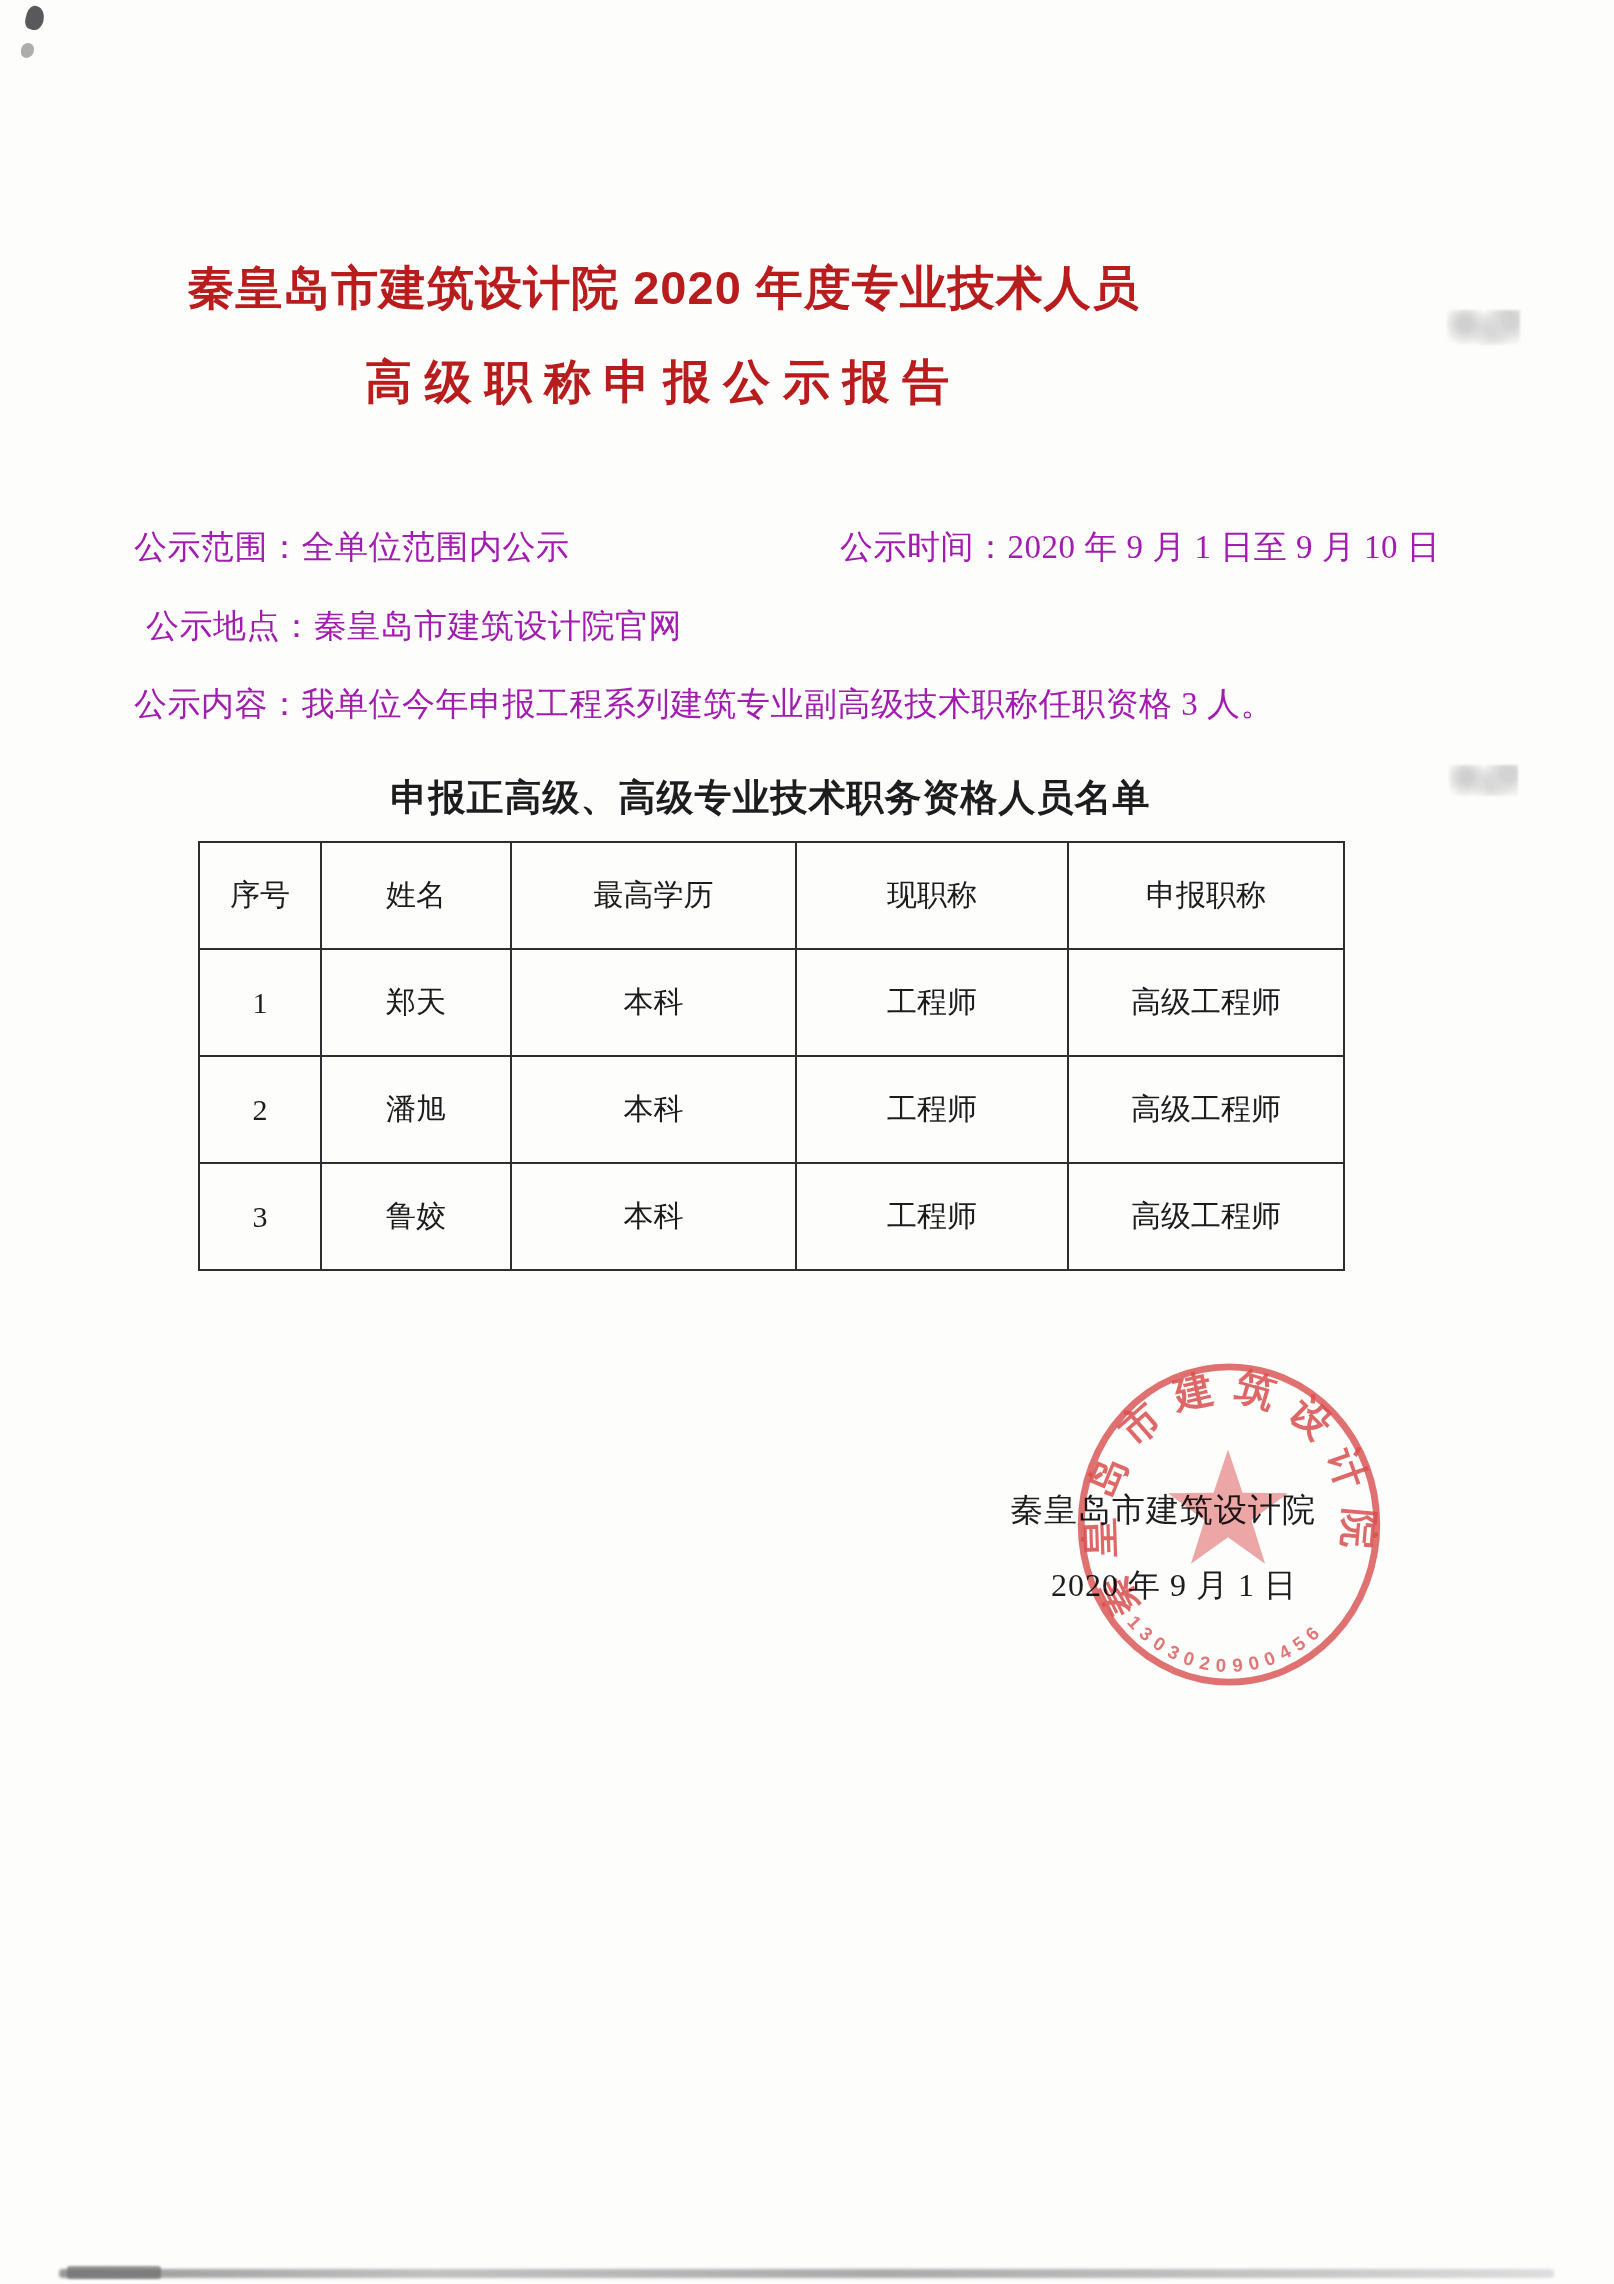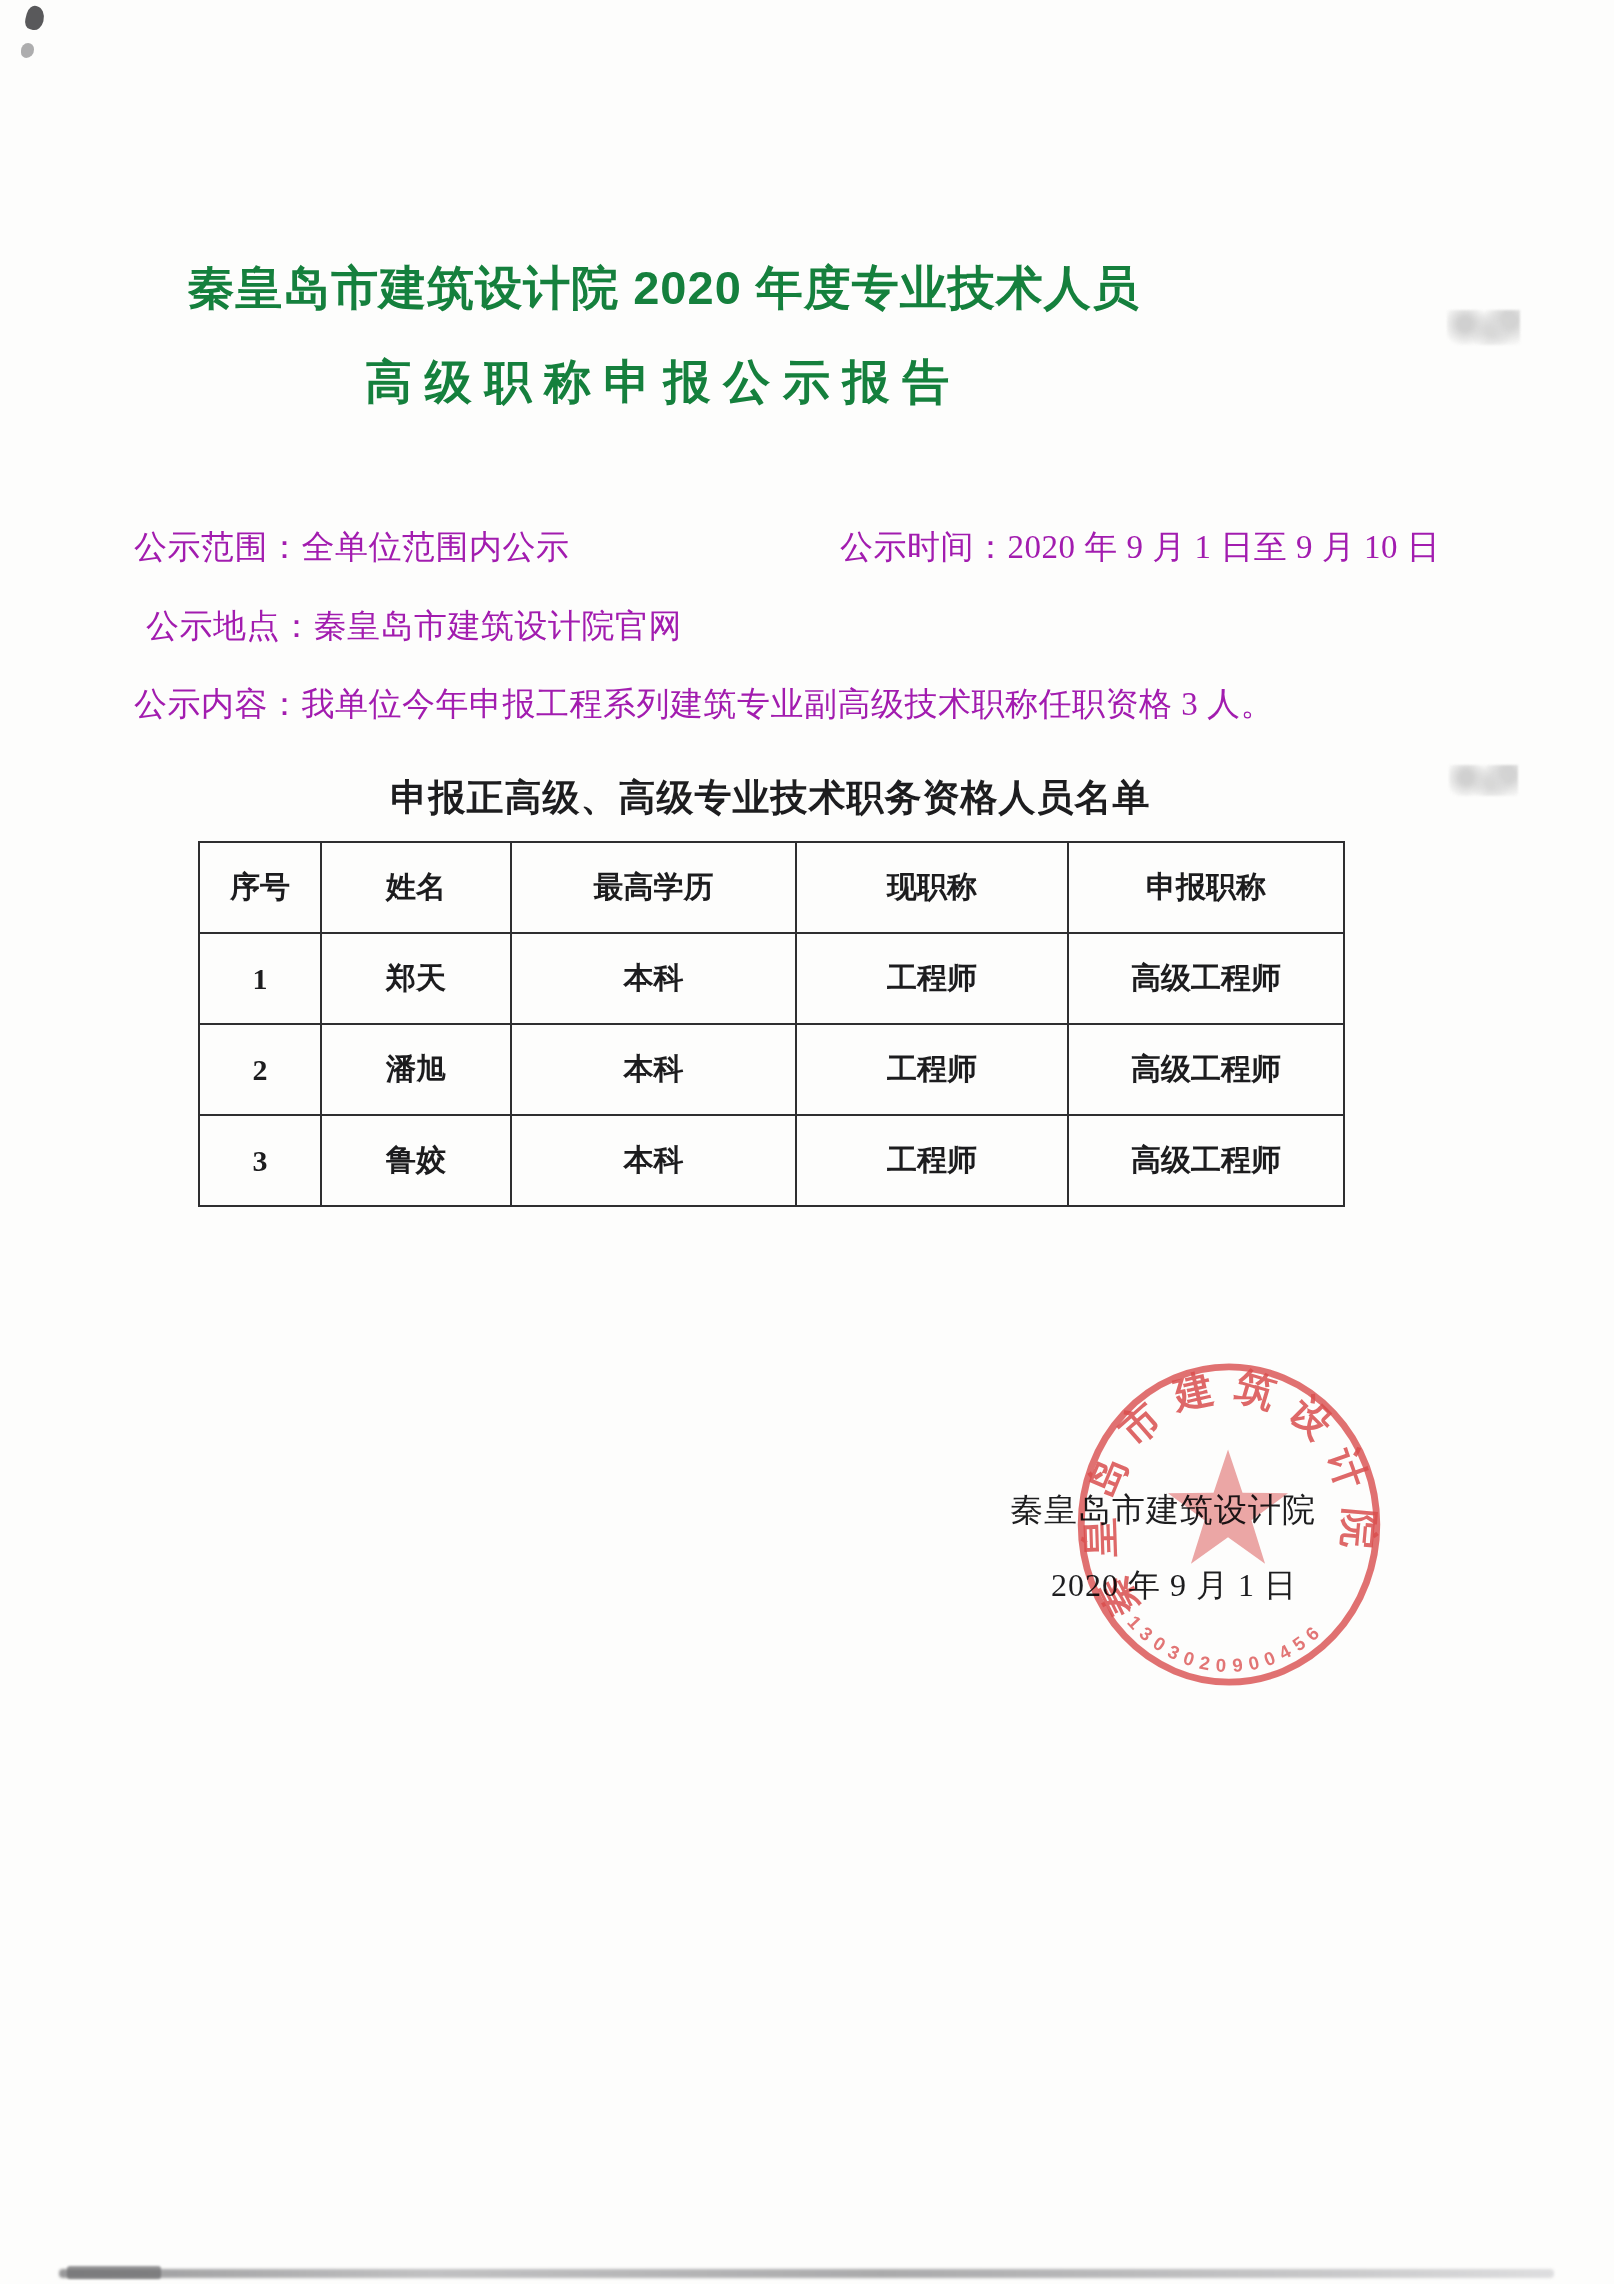--- a/index.html
+++ b/index.html
@@ -13,21 +13,21 @@
   }
   .abs { position:absolute; }
 
   
   .doc-title {
     left:108px; width:1111px;
     text-align:center;
     font-family:"Liberation Sans", sans-serif;
     font-weight:700;
     font-size:47px;
-    color:#15803d;
+    color:#b91c1c;
     white-space:nowrap;
   }
   #title1 { top:257px; letter-spacing:1px; }
   #title2 { top:351px; letter-spacing:12.7px; }
 
   
   .info {
     font-size:33px;
     white-space:nowrap;
     letter-spacing:0.5px;
@@ -54,22 +54,22 @@
     border-collapse:collapse;
     width:1145px;
     table-layout:fixed;
   }
   #roster-table th, #roster-table td {
     border:2px solid #2e2e30;
     height:73px;
     text-align:center;
     vertical-align:middle;
     font-size:30px;
-    font-weight:700;
-    padding:8px;
+    font-weight:400;
+    padding:16px;
     color:#1c1c1e;
   }
   #roster-table table { border:2.9px solid #2a2a2c; }
 
   
   #sig-org  { left:1010px; top:1488px; font-size:33px; letter-spacing:1px; white-space:nowrap; z-index:2; }
   #sig-date { left:1051px; top:1564px; font-size:32px; letter-spacing:1px; white-space:nowrap; z-index:2; }
 
   
   #stamp {

